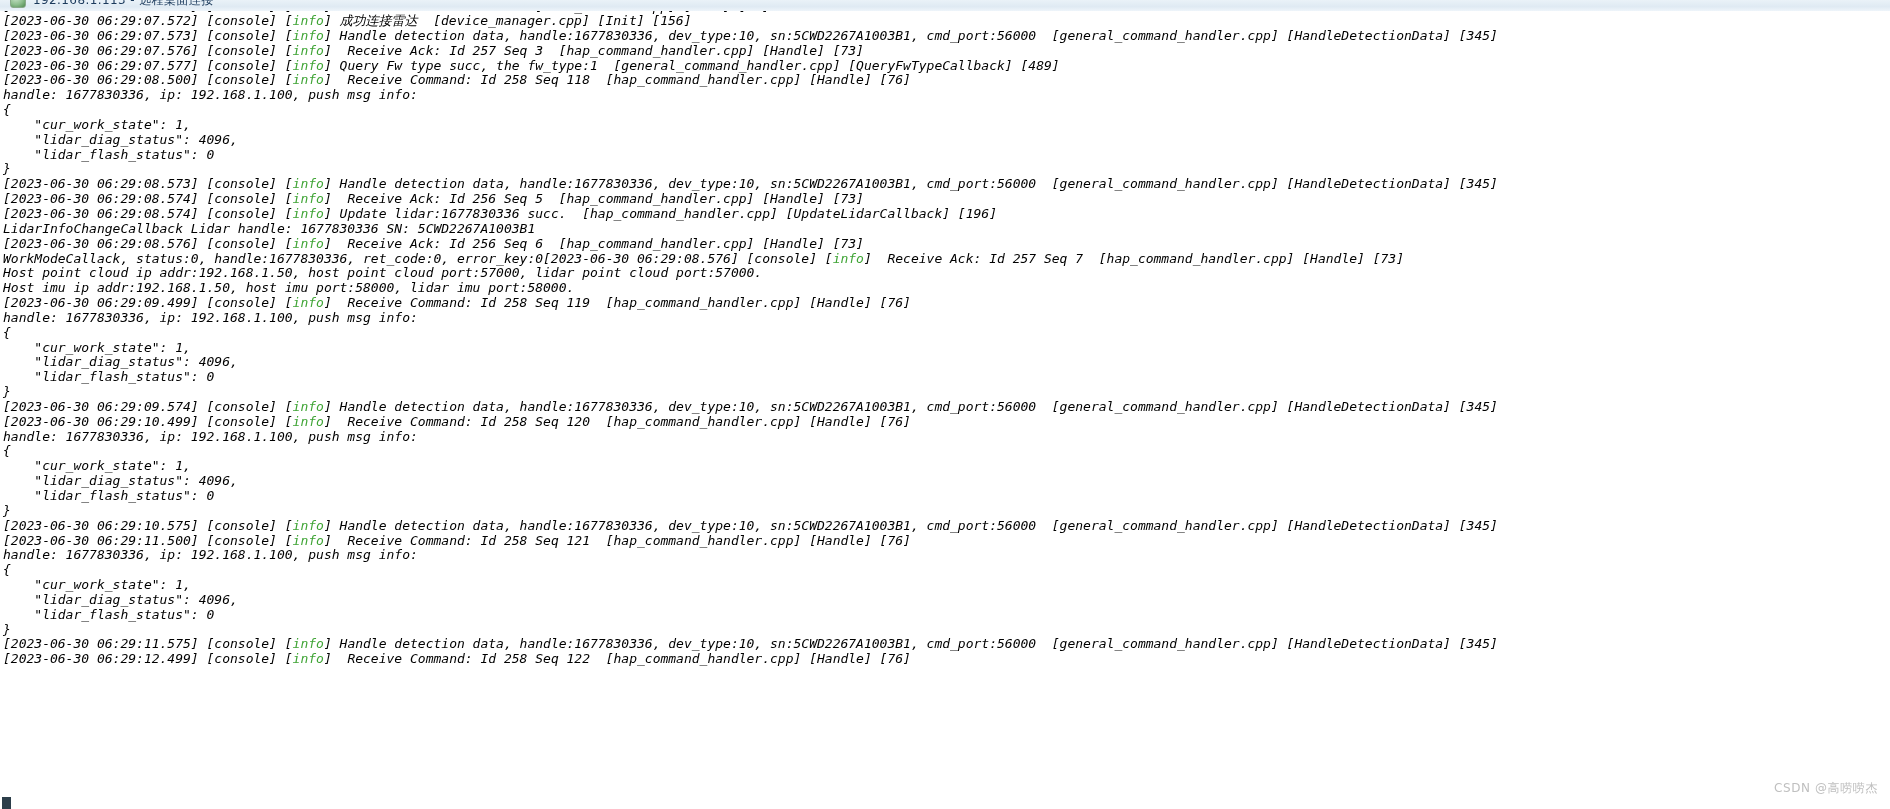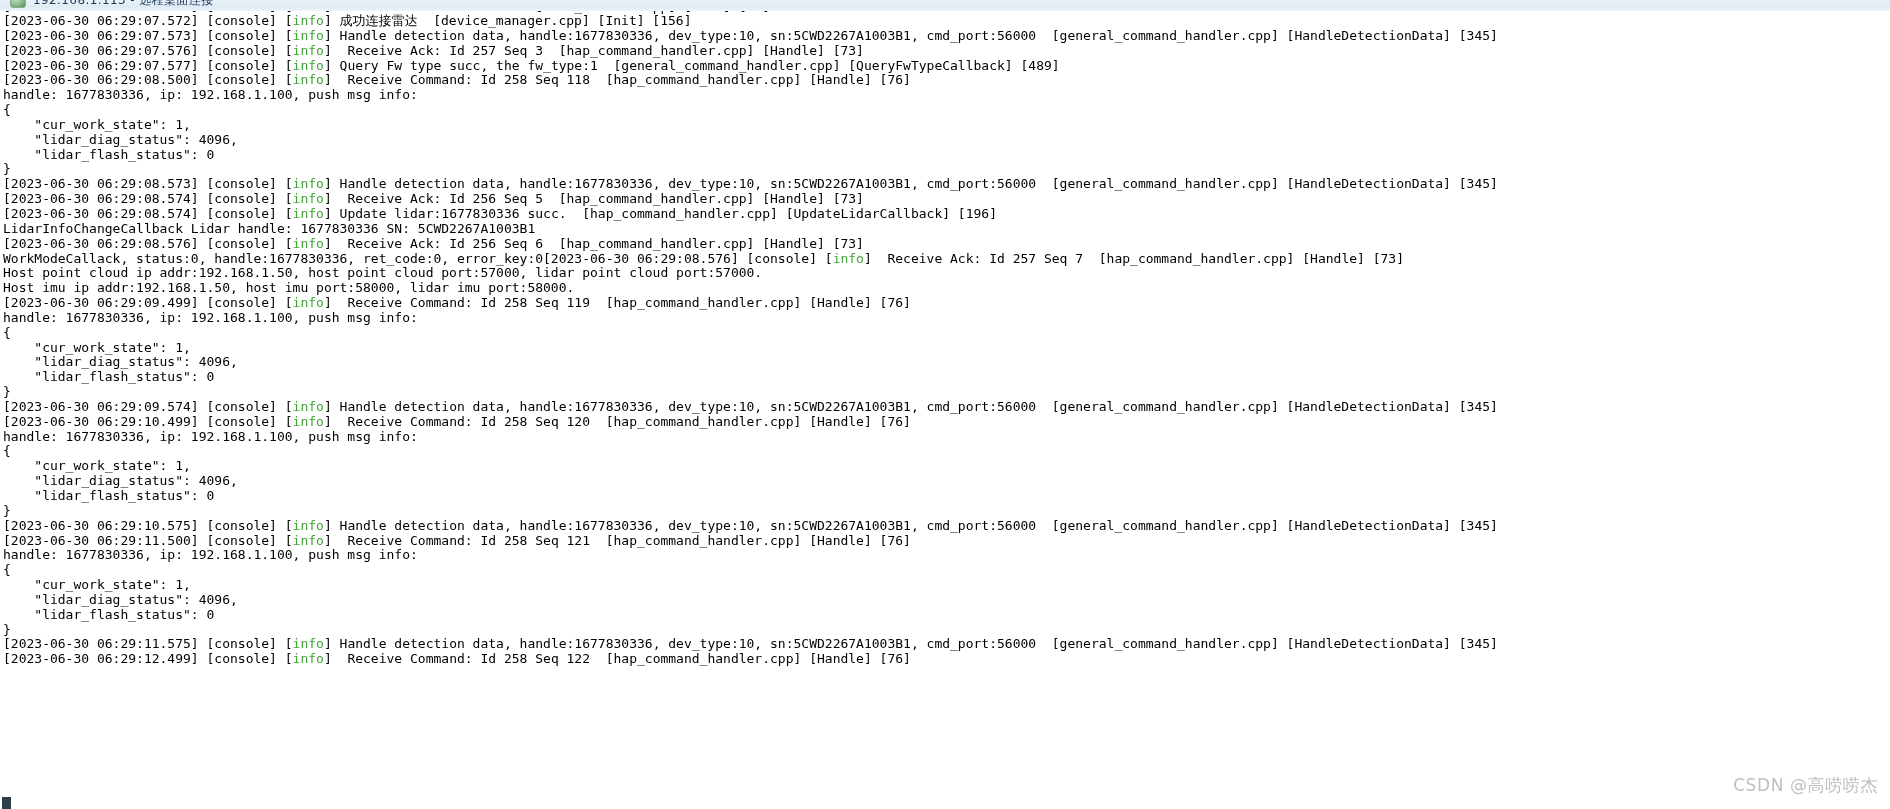--- a/index.html
+++ b/index.html
@@ -74,20 +74,21 @@
     position: absolute;
     top: 0;
     left: 3px;
     width: 1884px;
     white-space: pre;
     font-family: "DejaVu Sans Mono", "Liberation Mono", monospace;
     font-size: 13px;
     line-height: 14.85px;
     color: #000000;
     letter-spacing: 0px;
+    font-style: italic;
   }
   .ln {
     display: block;
     height: 14.85px;
     white-space: pre;
   }
   .ln.clip-top {
     height: 3px;
     overflow: hidden;
     position: relative;
@@ -99,21 +100,21 @@
     white-space: pre;
   }
   .lvl-info { color: #3fa435; }
 
   
   .watermark {
     position: absolute;
     right: 12px;
     bottom: 12px;
     font-family: "DejaVu Sans", "Liberation Sans", sans-serif;
-    font-size: 17px;
+    font-size: 12px;
     color: #bfbfbf;
     letter-spacing: .6px;
     white-space: nowrap;
     pointer-events: none;
   }
 
   
   .cursor-block {
     position: absolute;
     left: 2px;

